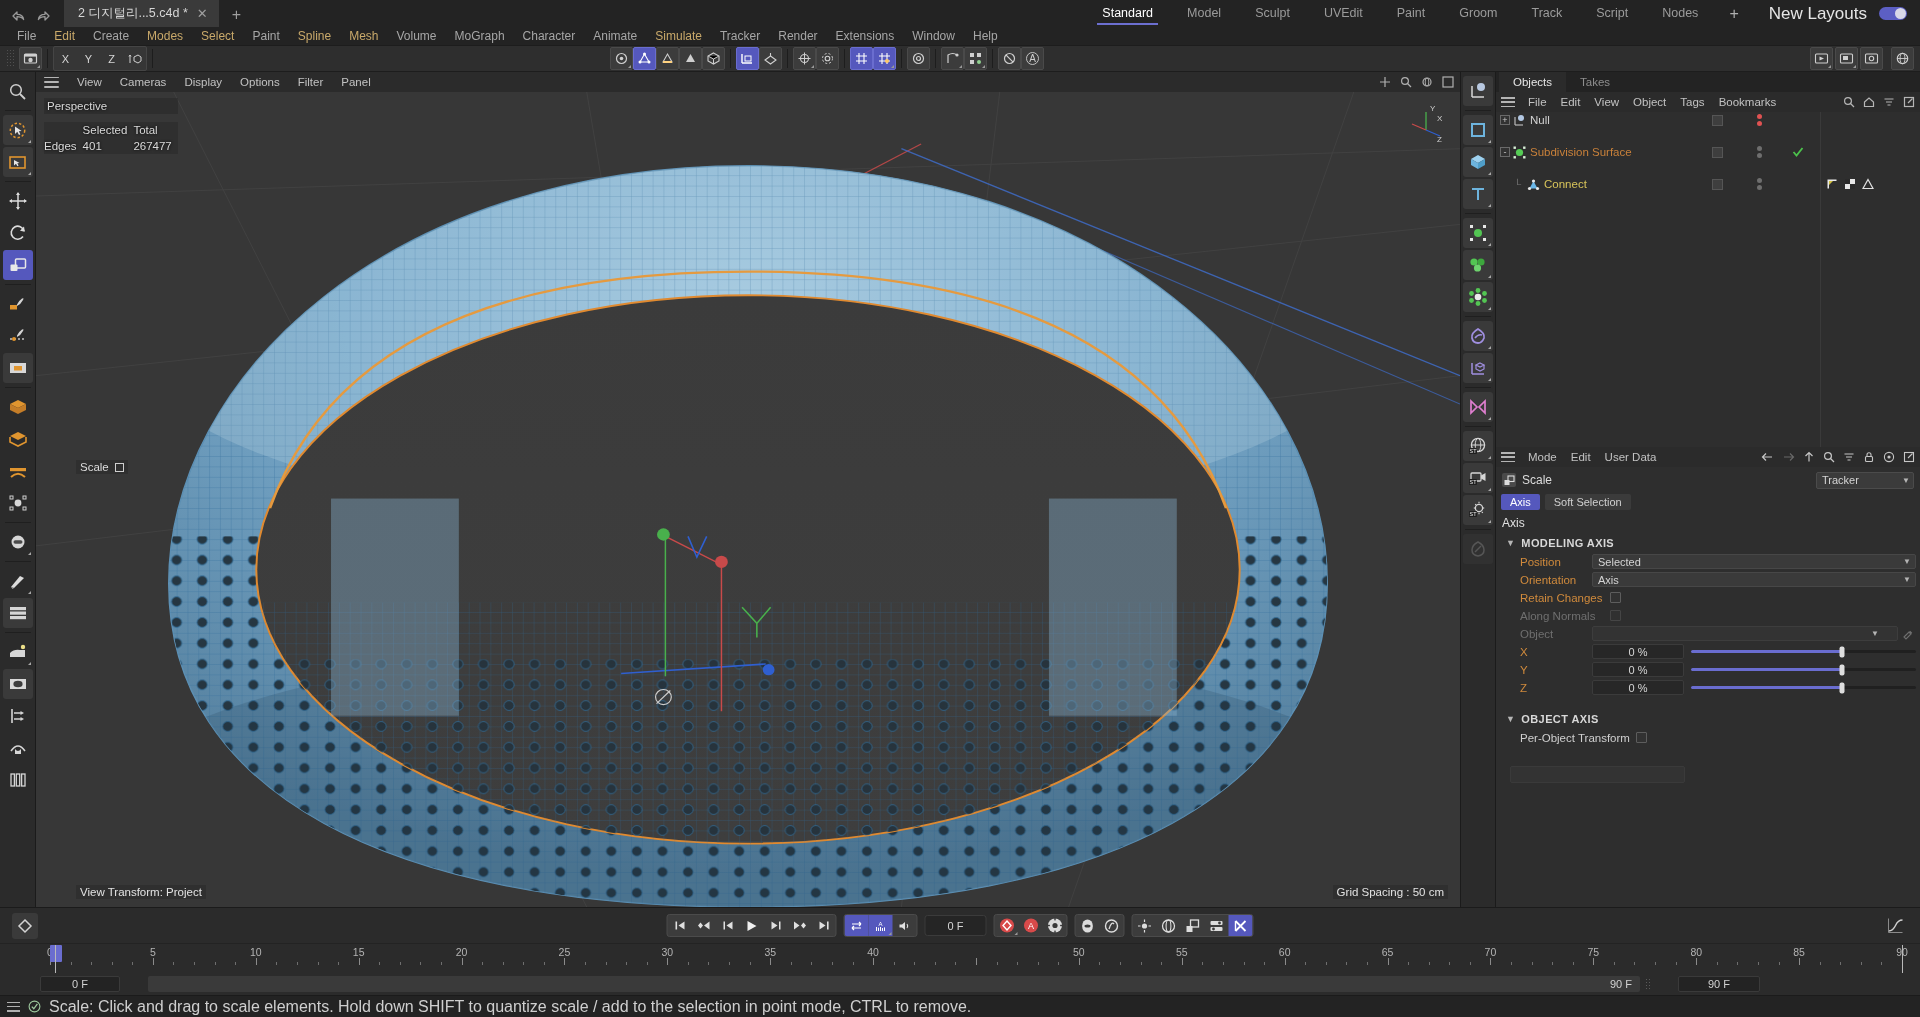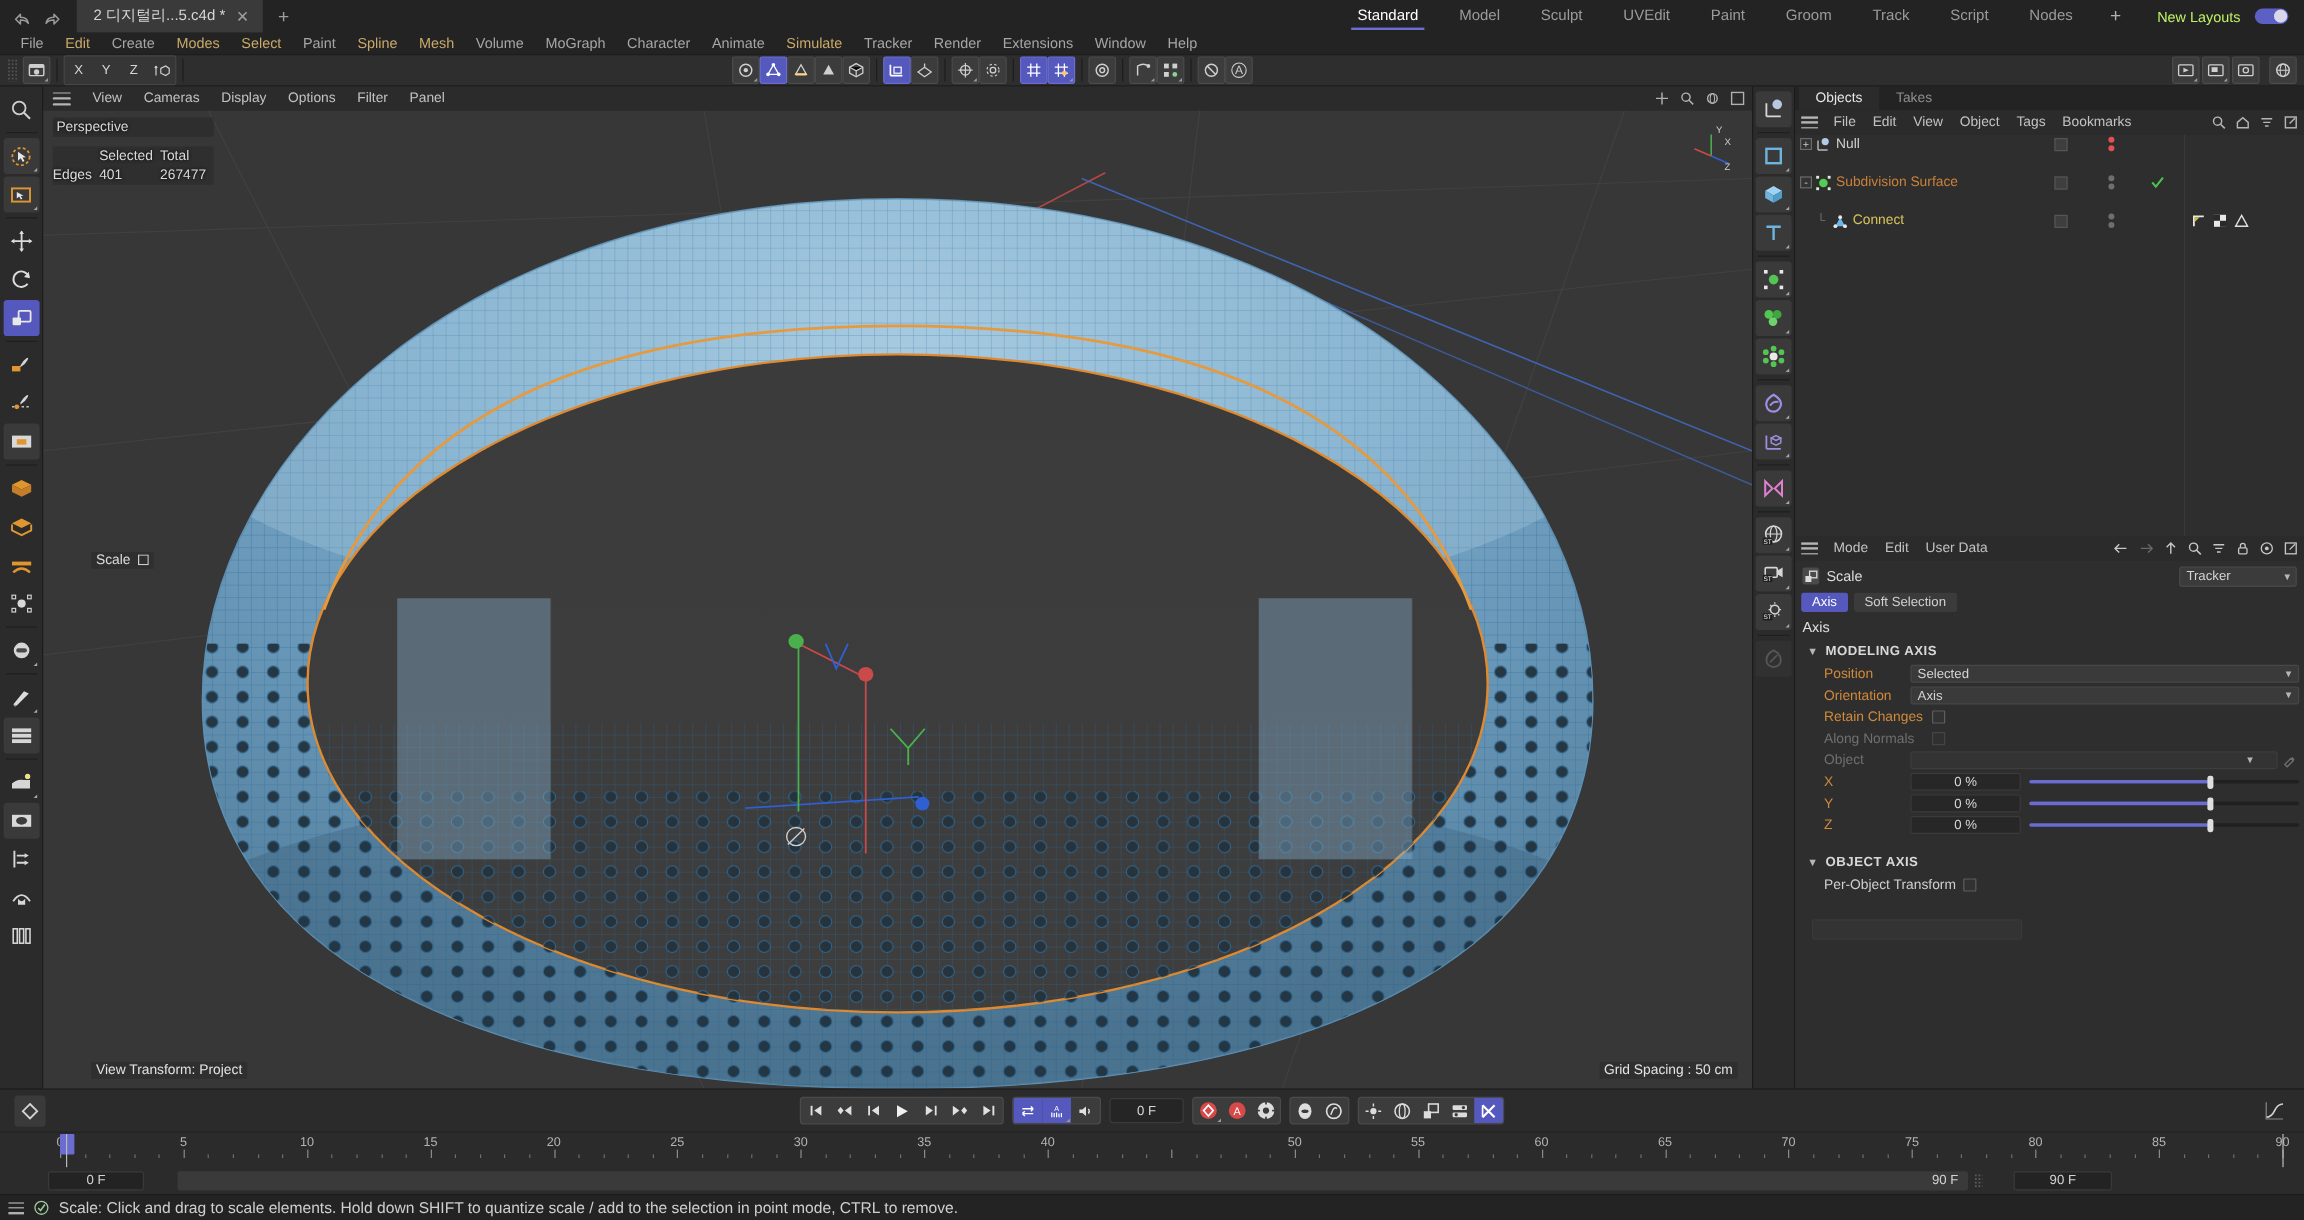--- a/index.html
+++ b/index.html
@@ -21,21 +21,21 @@
     height:27px; background:#3a3a3a; display:flex; align-items:center; gap:9px;
     padding:0 11px 0 14px; color:#d6d6d6; font-size:12.5px; position:relative;
   }
   .tab-close { font-size:13px; color:#9e9e9e; line-height:1; }
   .tab-plus { padding:0 11px 4px 13px; font-size:16px; color:#9e9e9e; line-height:1; }
   .layouts { position:absolute; right:0; top:0; height:27px; display:flex; align-items:center; gap:0; }
   .layout-item { padding:0 17px; height:27px; line-height:27px; color:#9b9b9b; font-size:12.5px; position:relative; }
   .layout-item.active { color:#ffffff; }
   .layout-item.active::after { content:""; position:absolute; left:12px; right:12px; bottom:2px; height:2px; background:#6c6fd0; }
   .layout-plus { padding:0 14px; font-size:16px; color:#b0b0b0; }
-  .newlayouts { padding:0 12px 0 16px; color:#bef264; font-size:12px; }
+  .newlayouts { padding:0 12px 0 16px; color:#e5e5e5; font-size:17px; }
   .toggle-pill { width:28px; height:13px; border-radius:7px; background:#5c5fc4; position:relative; margin-right:13px; }
   .toggle-pill::after { content:""; position:absolute; right:1px; top:1px; width:11px; height:11px; border-radius:50%; background:#d8d8e8; }
 
   
   .menubar { height:18px; background:#232323; display:flex; align-items:center; padding-left:8px; flex:0 0 auto; }
   .menu-item { padding:0 9px; font-size:12px; color:#a6a6a6; line-height:18px; }
   .menu-item.hl { color:#c9a96a; }
 
   
   .maintoolbar { height:27px; background:#2e2e2e; border-top:1px solid #1d1d1d; border-bottom:1px solid #1d1d1d;
@@ -175,21 +175,21 @@
   .tl-smallfield { height:16px; background:#232323; border:1px solid #3a3a3a; border-radius:2px;
                    display:flex; align-items:center; justify-content:center; font-size:11px; color:#d2d2d2; }
   .tl-trackbar { position:absolute; left:148px; right:280px; height:16px; background:#3a3a3a; border-radius:2px;
                  display:flex; align-items:center; justify-content:flex-end; padding-right:8px; font-size:11px; color:#d2d2d2; }
   .grip-v { width:7px; height:12px; opacity:.5; background-image:radial-gradient(#8a8a8a 0.8px, transparent 1px); background-size:3px 3px; }
 
   
   .statusbar { flex:0 0 auto; height:22px; background:#232323; display:flex; align-items:center; padding-left:7px; gap:8px; border-top:1px solid #1b1b1b; }
   .sb-burger { width:13px; height:10px; display:flex; flex-direction:column; justify-content:space-between; }
   .sb-burger i { display:block; height:1.5px; background:#b0b0b0; }
-  .sb-text { font-size:13px; color:#cfcfcf; }
+  .sb-text { font-size:16px; color:#cfcfcf; }
 
   svg { display:block; }
 </style>
 </head>
 <body>
 
 <div class="app">
 
   <div class="titlebar">
     <div class="undo-redo">

